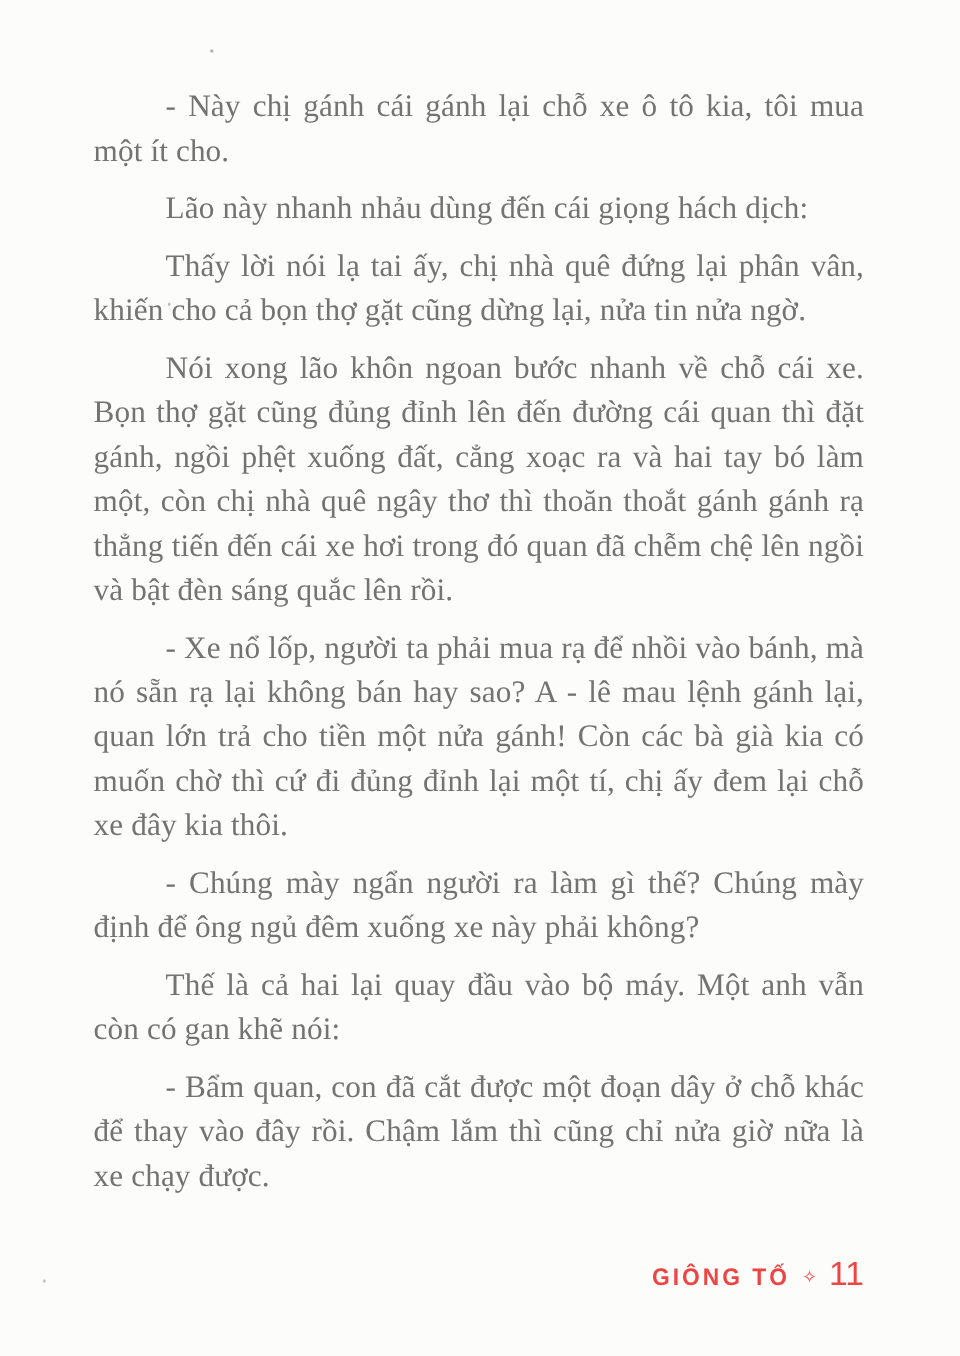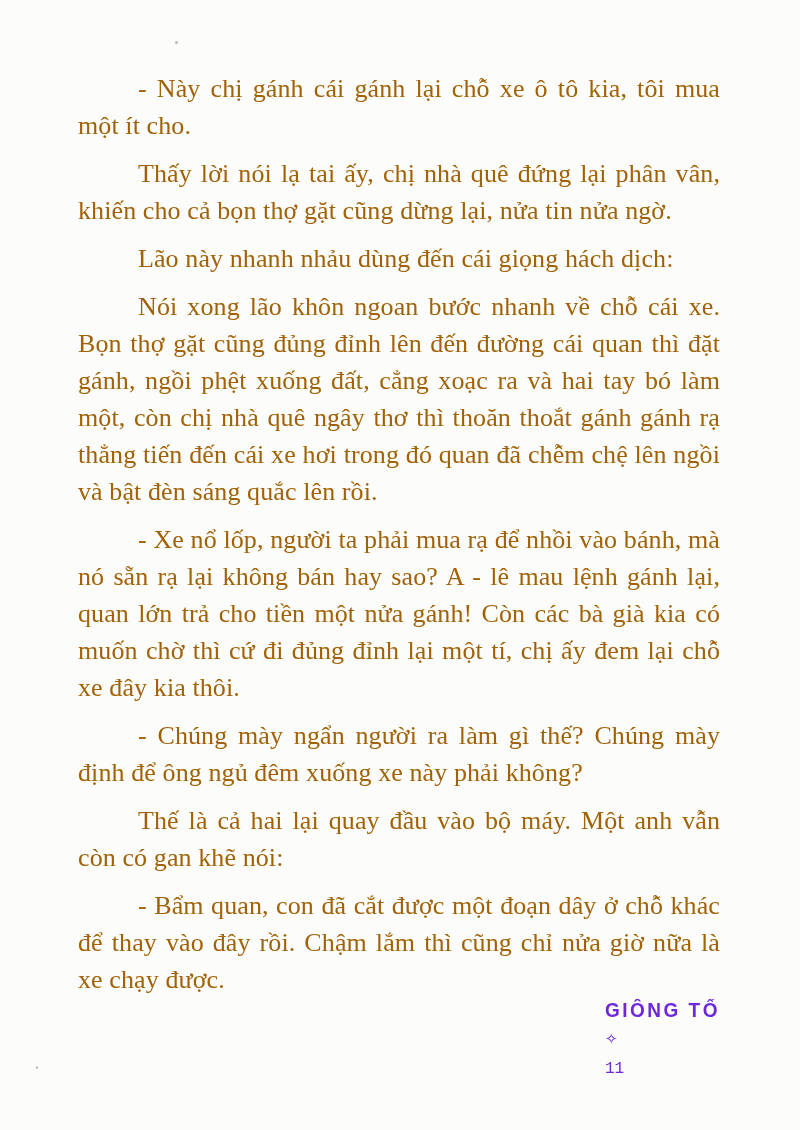--- a/index.html
+++ b/index.html
@@ -19,52 +19,51 @@
   .text-block {
     position: absolute;
     top: 70px;
     left: 78px;
     width: 642px;
   }
   .para {
     font-family: "Liberation Serif", "DejaVu Serif", serif;
     font-size: 26px;
     line-height: 37px;
-    color: #a16207;
+    color: #737373;
     text-align: justify;
     text-indent: 60px;
     margin: 0 0 11px 0;
     letter-spacing: 0.1px;
   }
   .footer {
     position: absolute;
     right: 80px;
     bottom: 52px;
     display: flex;
     align-items: baseline;
     gap: 10px;
-    color: #6d28d9;
-    flex-direction: column;
+    color: #ef4444;
   }
   .book-title {
     font-family: "Liberation Sans", "DejaVu Sans", sans-serif;
     font-weight: bold;
     font-size: 19px;
     letter-spacing: 2.5px;
     transform: scaleY(1.05);
   }
   .diamond {
     font-family: "DejaVu Sans", sans-serif;
     font-size: 15px;
     position: relative;
     top: -2px;
   }
   .page-number {
-    font-family: Liberation Mono, monospace;
-    font-size: 16px;
+    font-family: Liberation Sans, sans-serif;
+    font-size: 28px;
   }
   .speck {
     position: absolute;
     background: #b9b9b4;
     border-radius: 50%;
   }
   .speck-1 { left: 175px; top: 41px; width: 3px; height: 3px; }
   .speck-2 { left: 140px; top: 252px; width: 2px; height: 3px; }
   .speck-3 { left: 36px; top: 1066px; width: 2px; height: 3px; }
 </style>
@@ -72,22 +71,22 @@
 <body>
 
 <div class="page">
 
   <div class="speck speck-1"></div>
   <div class="speck speck-2"></div>
   <div class="speck speck-3"></div>
 
   <div class="text-block">
     <p class="para">- Này chị gánh cái gánh lại chỗ xe ô tô kia, tôi mua một ít cho.</p>
+    <p class="para">Lão này nhanh nhảu dùng đến cái giọng hách dịch:</p>
     <p class="para">Thấy lời nói lạ tai ấy, chị nhà quê đứng lại phân vân, khiến cho cả bọn thợ gặt cũng dừng lại, nửa tin nửa ngờ.</p>
-    <p class="para">Lão này nhanh nhảu dùng đến cái giọng hách dịch:</p>
     <p class="para">Nói xong lão khôn ngoan bước nhanh về chỗ cái xe. Bọn thợ gặt cũng đủng đỉnh lên đến đường cái quan thì đặt gánh, ngồi phệt xuống đất, cẳng xoạc ra và hai tay bó làm một, còn chị nhà quê ngây thơ thì thoăn thoắt gánh gánh rạ thẳng tiến đến cái xe hơi trong đó quan đã chễm chệ lên ngồi và bật đèn sáng quắc lên rồi.</p>
     <p class="para">- Xe nổ lốp, người ta phải mua rạ để nhồi vào bánh, mà nó sẵn rạ lại không bán hay sao? A - lê mau lệnh gánh lại, quan lớn trả cho tiền một nửa gánh! Còn các bà già kia có muốn chờ thì cứ đi đủng đỉnh lại một tí, chị ấy đem lại chỗ xe đây kia thôi.</p>
     <p class="para">- Chúng mày ngẩn người ra làm gì thế? Chúng mày định để ông ngủ đêm xuống xe này phải không?</p>
     <p class="para">Thế là cả hai lại quay đầu vào bộ máy. Một anh vẫn còn có gan khẽ nói:</p>
     <p class="para">- Bẩm quan, con đã cắt được một đoạn dây ở chỗ khác để thay vào đây rồi. Chậm lắm thì cũng chỉ nửa giờ nữa là xe chạy được.</p>
   </div>
 
   <div class="footer">
     <span class="book-title">GIÔNG TỐ</span>
     <span class="diamond">✧</span>

